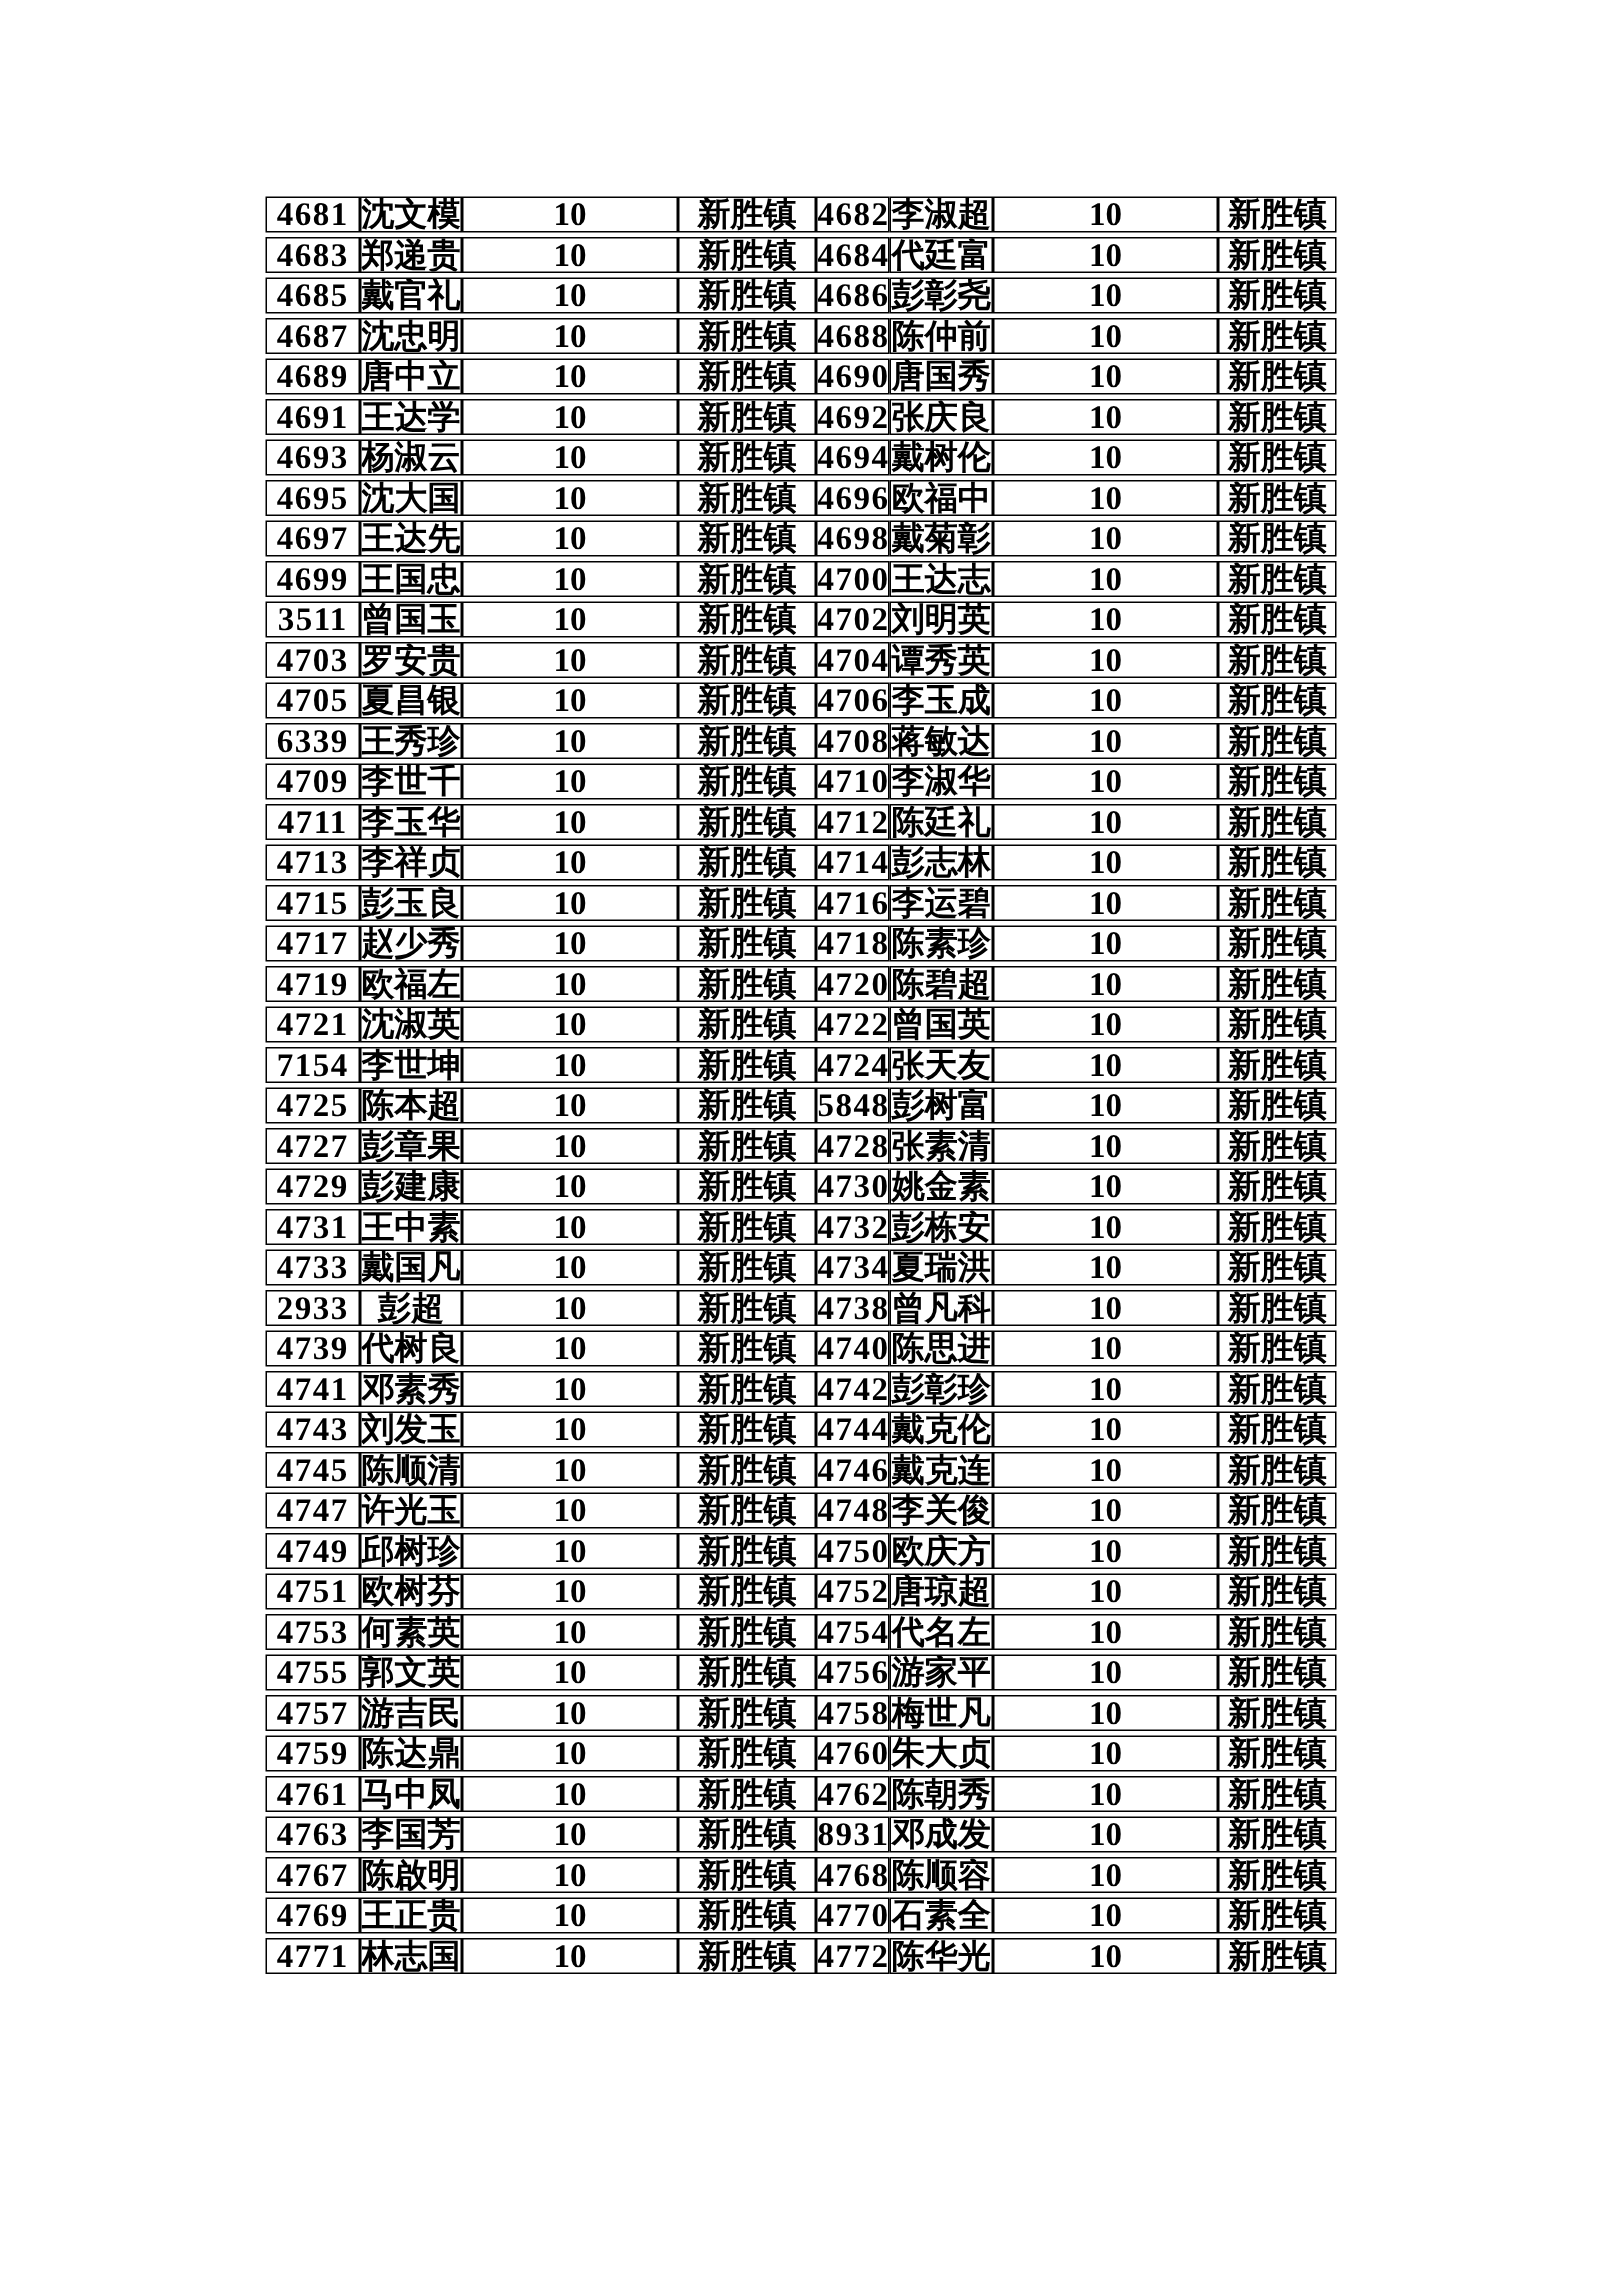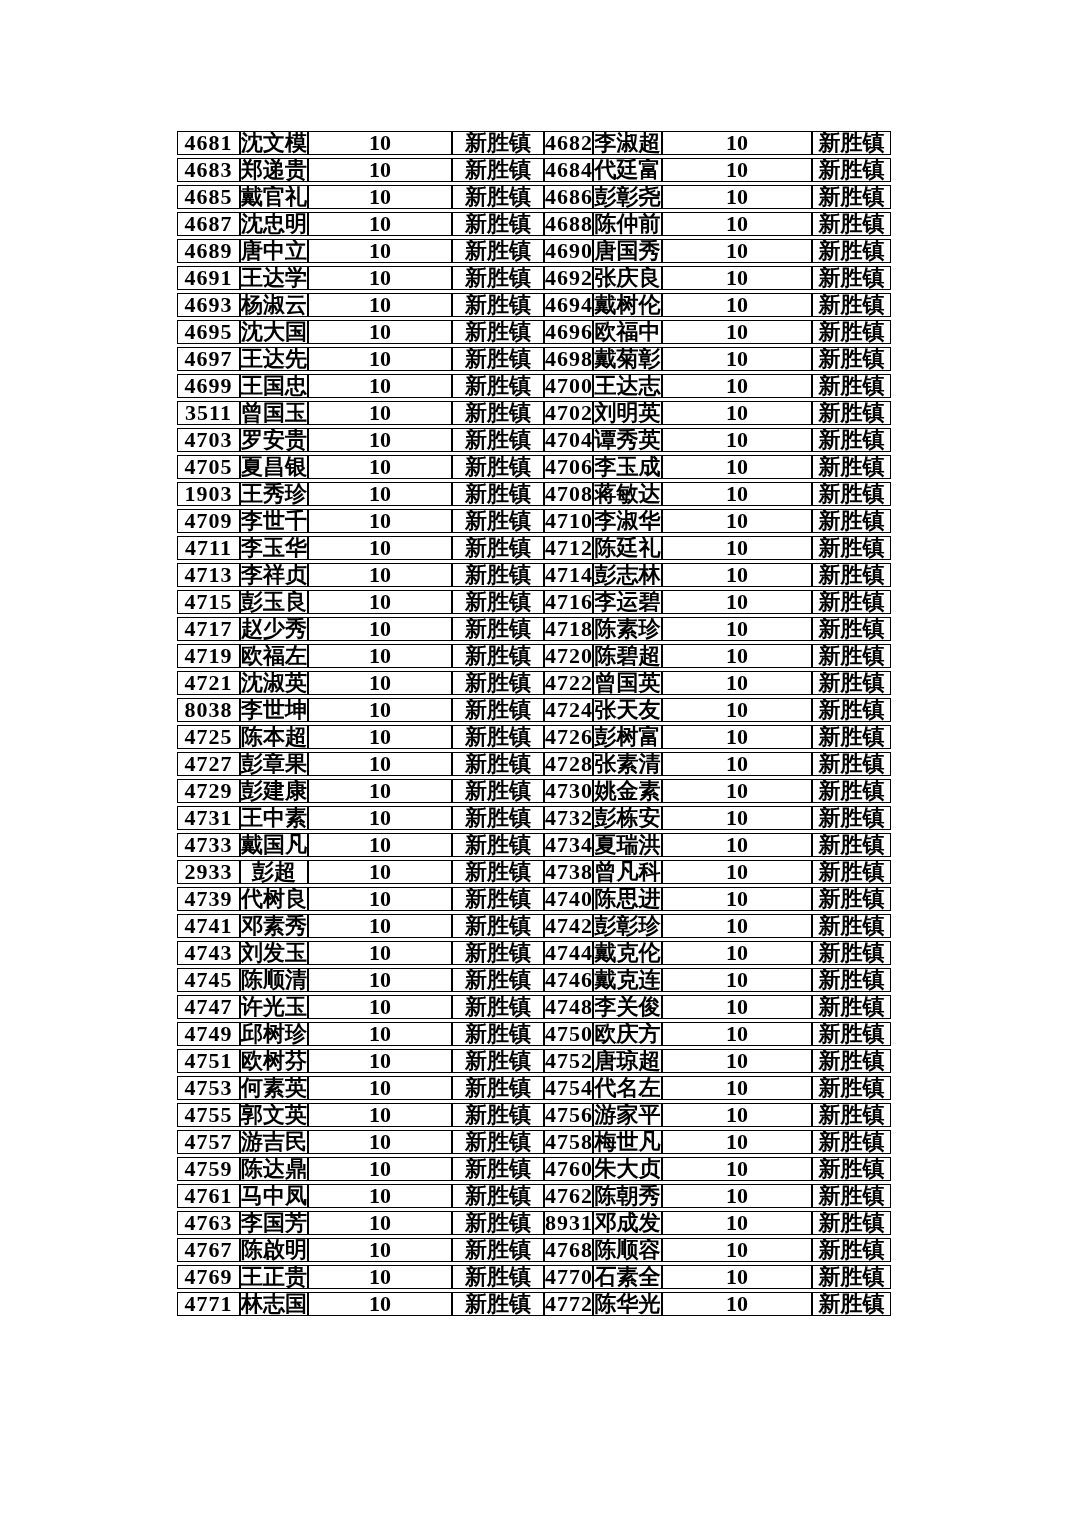--- a/index.html
+++ b/index.html
@@ -179,21 +179,21 @@
           <td class="id-cell">4705</td>
           <td class="name-cell">夏昌银</td>
           <td class="value-cell">10</td>
           <td class="town-cell">新胜镇</td>
           <td class="id-cell">4706</td>
           <td class="name-cell">李玉成</td>
           <td class="value-cell">10</td>
           <td class="town-cell">新胜镇</td>
         </tr>
         <tr>
-          <td class="id-cell">1903</td>
+          <td class="id-cell">6339</td>
           <td class="name-cell">王秀珍</td>
           <td class="value-cell">10</td>
           <td class="town-cell">新胜镇</td>
           <td class="id-cell">4708</td>
           <td class="name-cell">蒋敏达</td>
           <td class="value-cell">10</td>
           <td class="town-cell">新胜镇</td>
         </tr>
         <tr>
           <td class="id-cell">4709</td>
@@ -259,35 +259,35 @@
           <td class="id-cell">4721</td>
           <td class="name-cell">沈淑英</td>
           <td class="value-cell">10</td>
           <td class="town-cell">新胜镇</td>
           <td class="id-cell">4722</td>
           <td class="name-cell">曾国英</td>
           <td class="value-cell">10</td>
           <td class="town-cell">新胜镇</td>
         </tr>
         <tr>
-          <td class="id-cell">8038</td>
+          <td class="id-cell">7154</td>
           <td class="name-cell">李世坤</td>
           <td class="value-cell">10</td>
           <td class="town-cell">新胜镇</td>
           <td class="id-cell">4724</td>
           <td class="name-cell">张天友</td>
           <td class="value-cell">10</td>
           <td class="town-cell">新胜镇</td>
         </tr>
         <tr>
           <td class="id-cell">4725</td>
           <td class="name-cell">陈本超</td>
           <td class="value-cell">10</td>
           <td class="town-cell">新胜镇</td>
-          <td class="id-cell">4726</td>
+          <td class="id-cell">5848</td>
           <td class="name-cell">彭树富</td>
           <td class="value-cell">10</td>
           <td class="town-cell">新胜镇</td>
         </tr>
         <tr>
           <td class="id-cell">4727</td>
           <td class="name-cell">彭章果</td>
           <td class="value-cell">10</td>
           <td class="town-cell">新胜镇</td>
           <td class="id-cell">4728</td>

